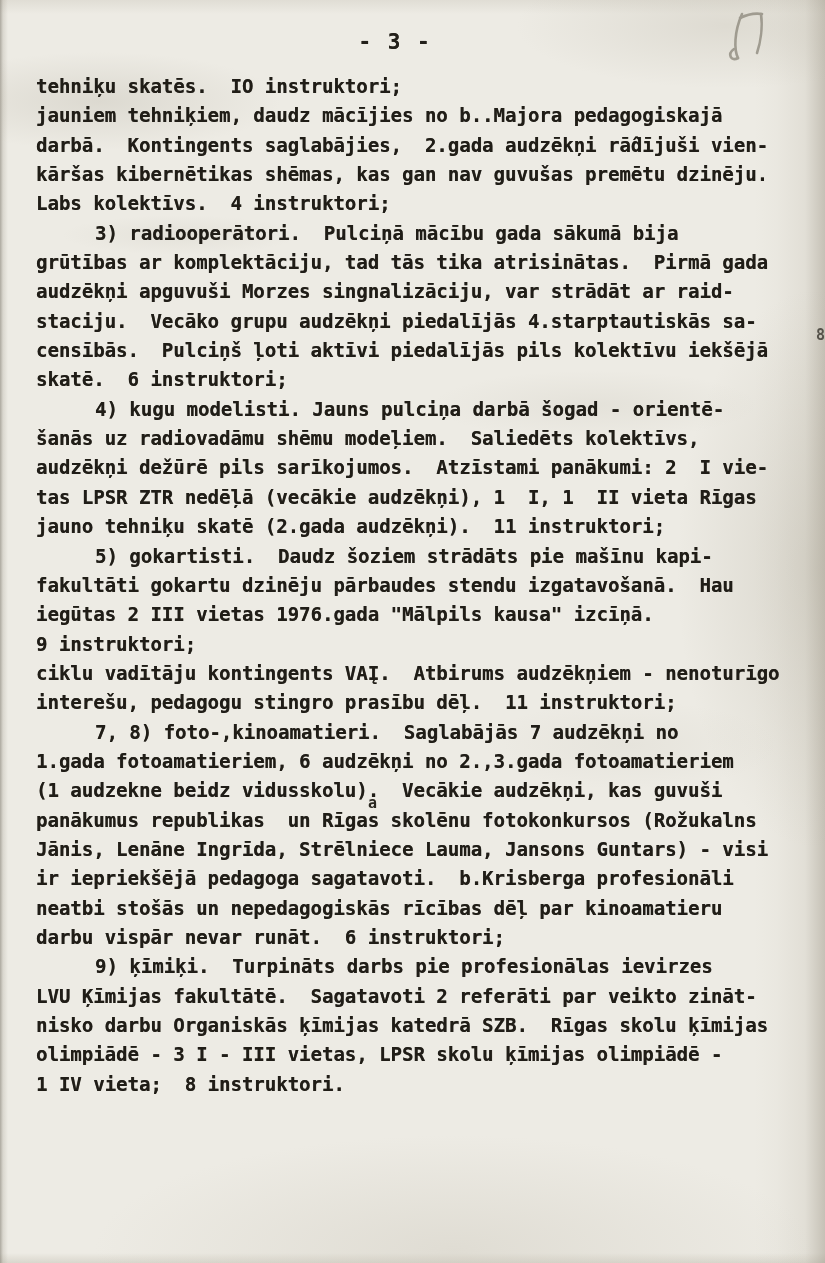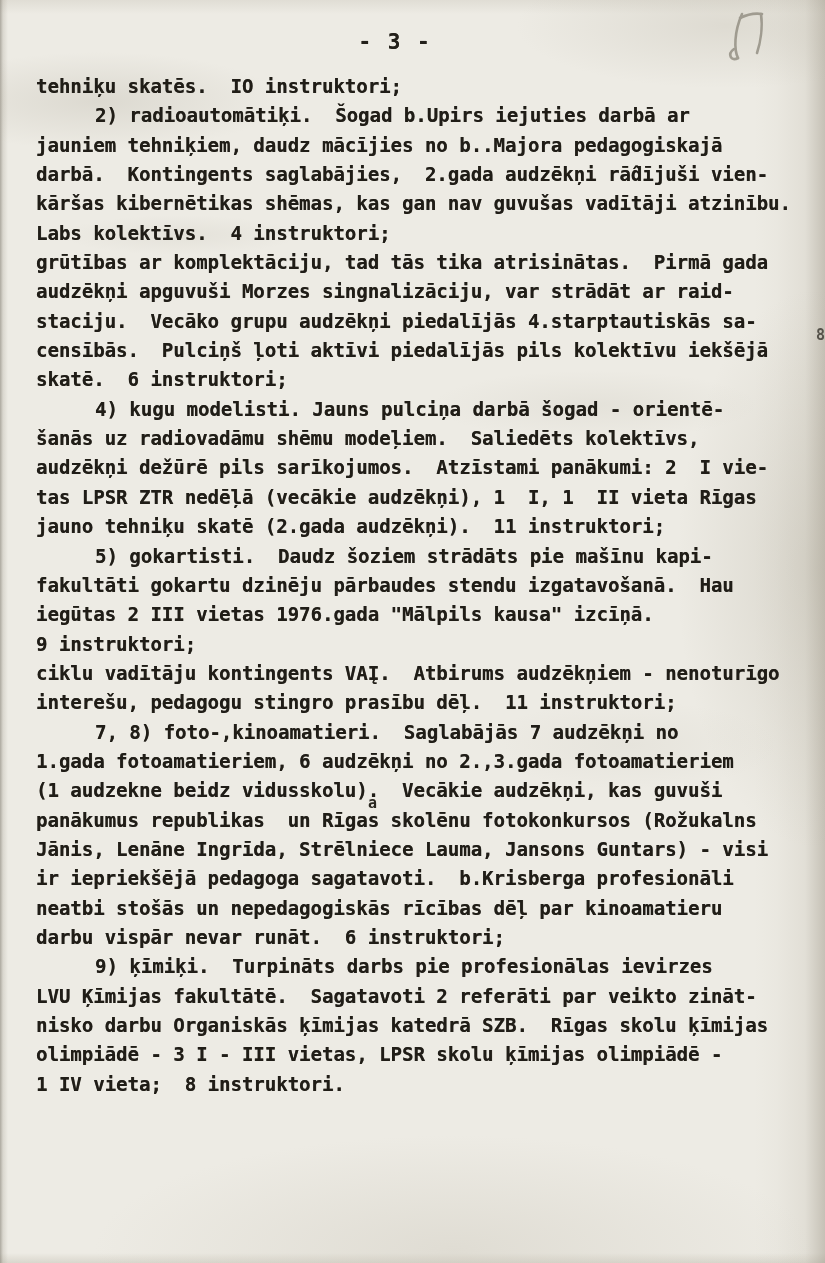--- a/index.html
+++ b/index.html
@@ -72,25 +72,25 @@
       <path d="M 20 52 c -7 4 -11 -4 -4 -9"></path>
       <path d="M 22 12 C 30 8, 38 7, 44 8"></path>
       <path d="M 43 8 C 45 22, 42 38, 39 47"></path>
     </g>
   </svg>
 
   <span class="edge-artifact">8</span>
 
   <div class="body-text">
     <div class="line">tehniķu skatēs.  IO instruktori;</div>
-    <div class="line indent">2) radioautomātiķi.  Šogad b.Upirs iejuties darbā ar</div>
     <div class="line">jauniem tehniķiem, daudz mācījies no b..Majora pedagogiskajā</div>
     <div class="line">darbā.  Kontingents saglabājies,  2.gada audzēkņi rā̂dījuši vien-</div>
-    <div class="line">kāršas kibernētikas shēmas, kas gan nav guvušas vadītāji atzinību.</div>
+    <div class="line">kāršas kibernētikas shēmas, kas gan nav guvušas premētu dzinēju.</div>
     <div class="line">Labs kolektīvs.  4 instruktori;</div>
+    <div class="line indent">3) radiooperātori.  Pulciņā mācību gada sākumā bija</div>
     <div class="line">grūtības ar komplektāciju, tad tās tika atrisinātas.  Pirmā gada</div>
     <div class="line">audzēkņi apguvuši Morzes singnalizāciju, var strādāt ar raid-</div>
     <div class="line">staciju.  Vecāko grupu audzēkņi piedalījās 4.starptautiskās sa-</div>
     <div class="line">censībās.  Pulciņš ļoti aktīvi piedalījās pils kolektīvu iekšējā</div>
     <div class="line">skatē.  6 instruktori;</div>
     <div class="line indent">4) kugu modelisti. Jauns pulciņa darbā šogad - orientē-</div>
     <div class="line">šanās uz radiovadāmu shēmu modeļiem.  Saliedēts kolektīvs,</div>
     <div class="line">audzēkņi dežūrē pils sarīkojumos.  Atzīstami panākumi: 2  I vie-</div>
     <div class="line">tas LPSR ZTR nedēļā (vecākie audzēkņi), 1  I, 1  II vieta Rīgas</div>
     <div class="line">jauno tehniķu skatē (2.gada audzēkņi).  11 instruktori;</div>

